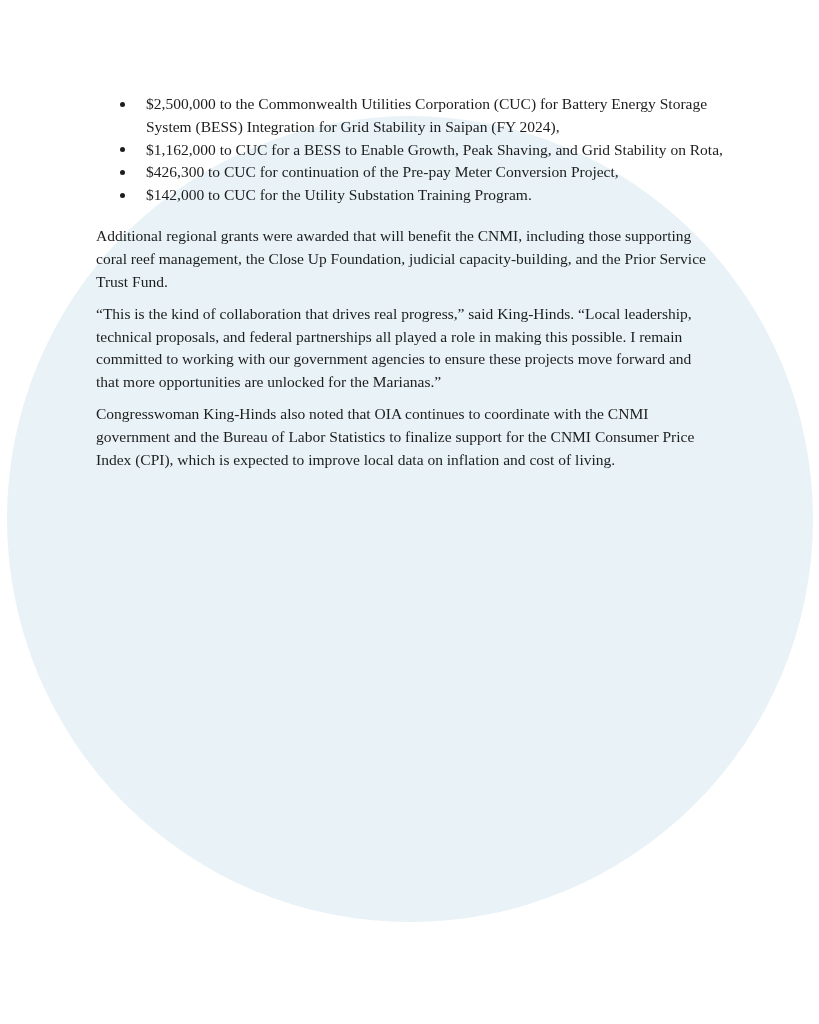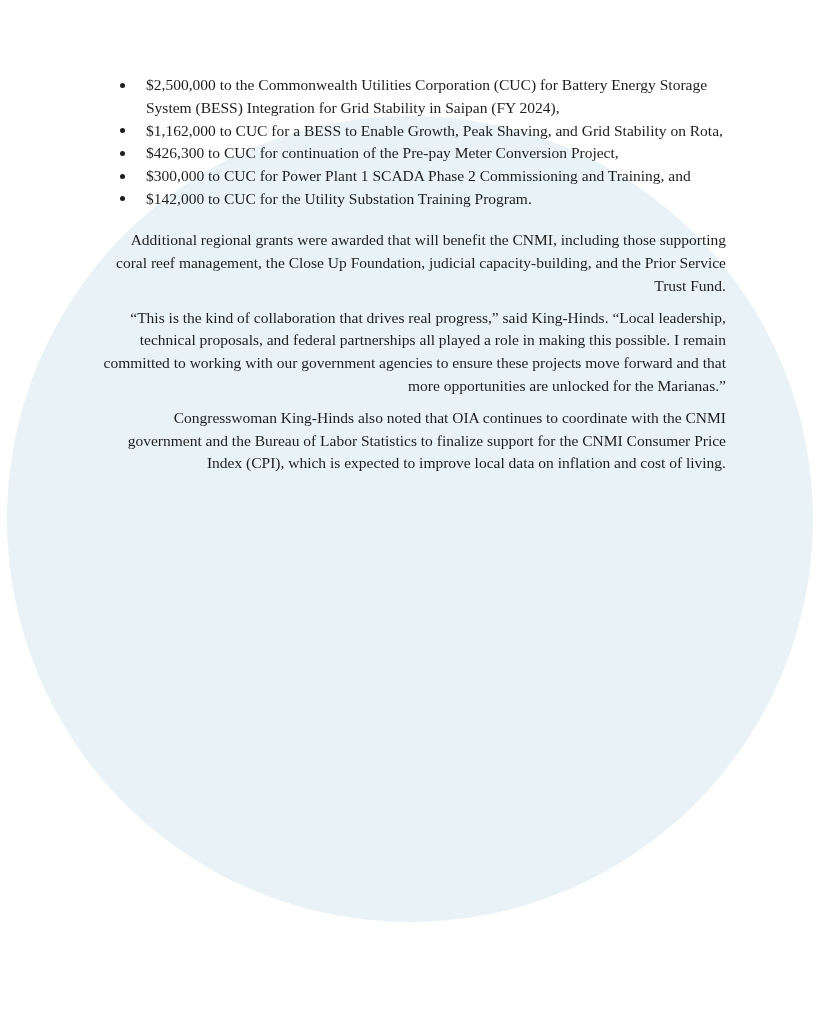--- a/index.html
+++ b/index.html
@@ -20,21 +20,21 @@
   .watermark text {
     font-family: "Liberation Sans", sans-serif;
     font-weight: bold;
     font-style: italic;
     font-size: 880px;
     letter-spacing: -6px;
   }
   .content {
     position: absolute;
     left: 96px;
-    top: 74px;
+    top: 93px;
     width: 630px;
     font-size: 15.5px;
     line-height: 22.8px;
     text-align: left;
   }
   ul.grant-list {
     list-style: none;
     margin: 0;
     padding: 0 0 0 50px;
   }
@@ -44,22 +44,21 @@
   .bullet-marker {
     position: absolute;
     left: -26px;
     top: 8.5px;
     width: 5px;
     height: 5px;
     border-radius: 50%;
     background: currentColor;
   }
   .content p {
-    margin: 9px 0 0 0;
-    text-align: right;
+    margin: 9px 16px 0 0;
   }
   .content p.first-para {
     margin-top: 18.5px;
   }
 </style>
 </head>
 <body>
 
 <div class="page" style="background: rgb(255, 255, 255);">
 
@@ -91,24 +90,20 @@
       <li>
         <span class="bullet-marker"></span>
         <span>$1,162,000 to CUC for a BESS to Enable Growth, Peak Shaving, and Grid Stability on Rota,</span>
       </li>
       <li>
         <span class="bullet-marker"></span>
         <span>$426,300 to CUC for continuation of the Pre-pay Meter Conversion Project,</span>
       </li>
       <li>
         <span class="bullet-marker"></span>
-        <span>$300,000 to CUC for Power Plant 1 SCADA Phase 2 Commissioning and Training, and</span>
-      </li>
-      <li>
-        <span class="bullet-marker"></span>
         <span>$142,000 to CUC for the Utility Substation Training Program.</span>
       </li>
     </ul>
 
     <p class="first-para">Additional regional grants were awarded that will benefit the CNMI, including those supporting coral reef management, the Close Up Foundation, judicial capacity-building, and the Prior Service Trust Fund.</p>
     <p>“This is the kind of collaboration that drives real progress,” said King-Hinds. “Local leadership, technical proposals, and federal partnerships all played a role in making this possible. I remain committed to working with our government agencies to ensure these projects move forward and that more opportunities are unlocked for the Marianas.”</p>
     <p>Congresswoman King-Hinds also noted that OIA continues to coordinate with the CNMI government and the Bureau of Labor Statistics to finalize support for the CNMI Consumer Price Index (CPI), which is expected to improve local data on inflation and cost of living.</p>
 
   </div>
 </div>

